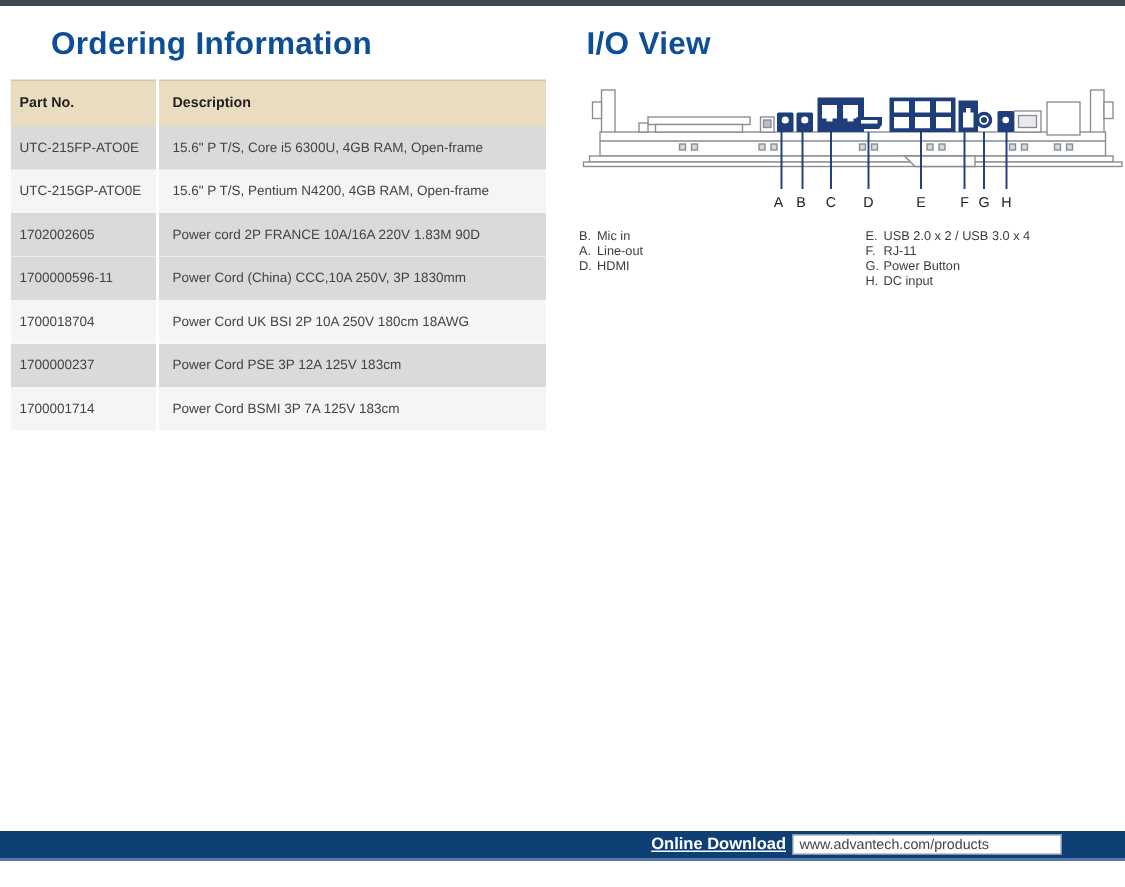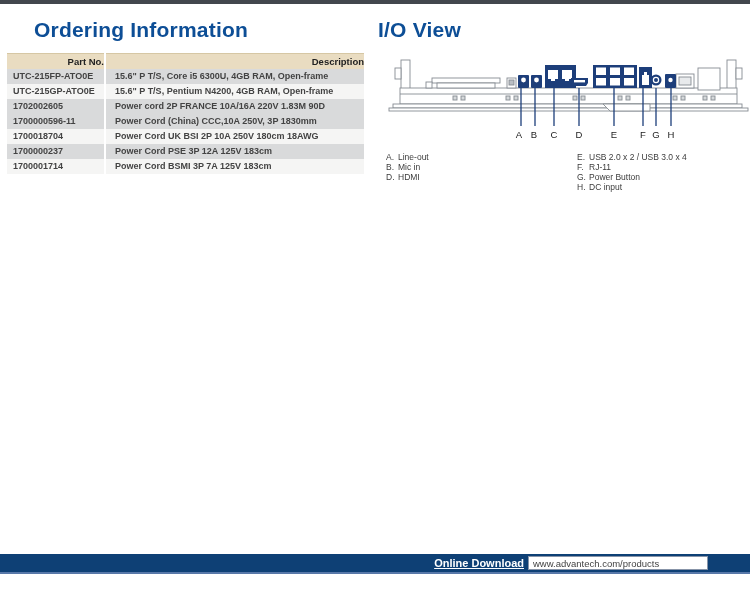--- a/index.html
+++ b/index.html
@@ -13,36 +13,36 @@
   .topbar {
     position:absolute; top:0; left:0; width:750px; height:4px;
     background:#42474d;
   }
   h1.section-title {
     font-size:21px; font-weight:bold; color:#0d4e96;
     letter-spacing:0.2px;
     position:absolute; top:18px;
   }
   #title-ordering { left:6px;margin-left:28px; }
-  #title-ioview { left:378px; }
+  #title-ioview { left:391px; }
 
   
   .order-table {
     position:absolute; left:7px; top:53px; width:357px;
     border-collapse:collapse; table-layout:fixed;
     font-size:9px; color:#434343;
   }
   .order-table col.c1 { width:98px; }
   .order-table th {
-    background:#e9dcc1; text-align:right; font-size:9.5px; color:#222222;
-    height:15px; font-weight:bold; padding:0 0 0 6px;
+    background:#e9dcc1; text-align:left; font-size:9.5px; color:#222222;
+    height:30px; font-weight:bold; padding:0 0 0 6px;
     border-top:1px solid #d6c7a4;
   }
   .order-table th.desc, .order-table td.desc { padding-left:9px; border-left:2px solid #ffffff;margin-top:16px; }
-  .order-table td { height:15px; padding:0 0 0 6px; white-space:nowrap; overflow:hidden;font-weight:bold; }
+  .order-table td { height:29px; padding:0 0 0 6px; white-space:nowrap; overflow:hidden; }
   .order-table tr.odd  td { background:#d9dadb; }
   .order-table tr.even td { background:#f5f5f4; }
 
   
   .io-svg { position:absolute; left:388px; top:54px; }
   .legend {
     position:absolute; top:152px; font-size:8.5px; color:#3c3c3c;
     line-height:10px;
   }
   #legend-left  { left:386px; width:180px; }
@@ -229,24 +229,24 @@
     <text x="191" y="84">D</text>
     <text x="226" y="84">E</text>
     <text x="255" y="84">F</text>
     <text x="268" y="84">G</text>
     <text x="283" y="84">H</text>
   </g>
 </svg>
 
 <div class="legend" id="legend-left">
   <div class="legend-row">
+    <span class="letter">B.</span><span>Mic in</span>
+  </div>
+  <div class="legend-row">
     <span class="letter">A.</span><span>Line-out</span>
-  </div>
-  <div class="legend-row">
-    <span class="letter">B.</span><span>Mic in</span>
   </div>
   <div class="legend-row">
     <span class="letter">D.</span><span>HDMI</span>
   </div>
 </div>
 
 <div class="legend" id="legend-right">
   <div class="legend-row">
     <span class="letter">E.</span><span>USB 2.0 x 2 / USB 3.0 x 4</span>
   </div>

